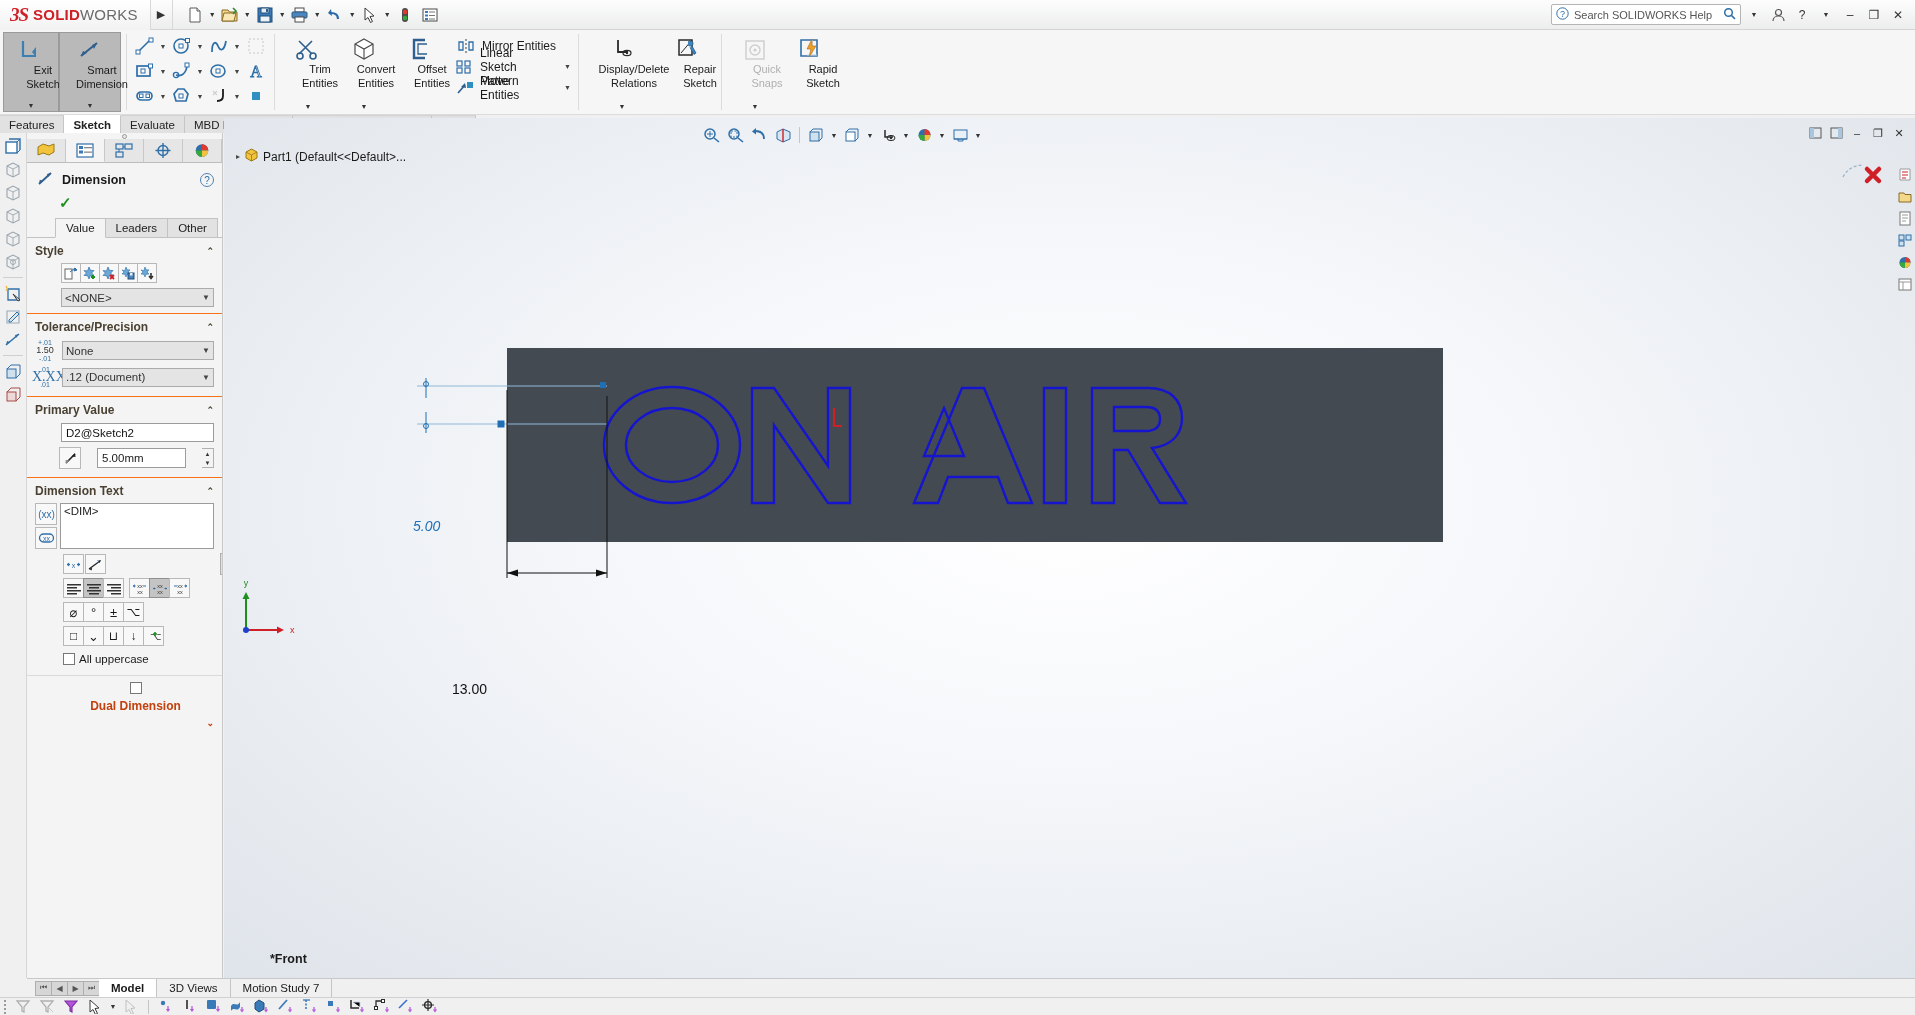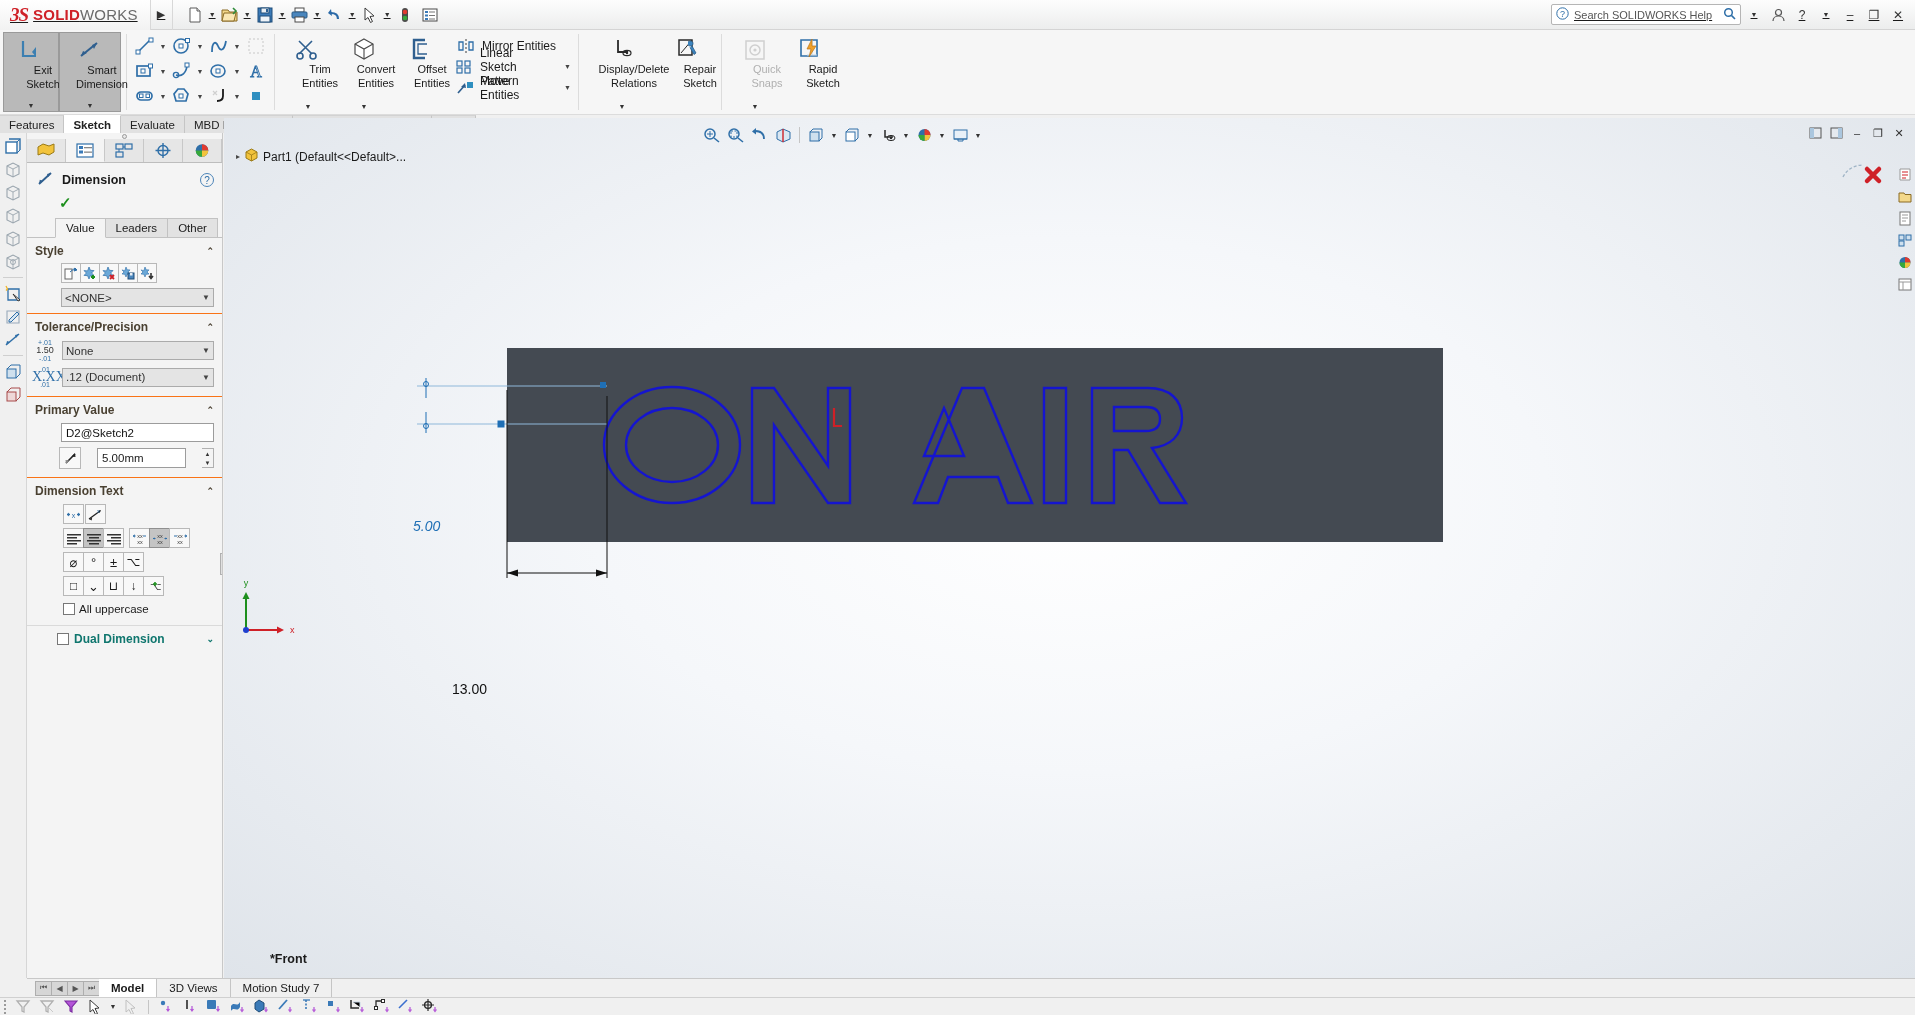--- a/index.html
+++ b/index.html
@@ -12,21 +12,21 @@
     color: #1a1a1a;
     background: #f0f0f0;
   }
   .app { position: relative; width: 1915px; height: 1015px; }
 
   
   .titlebar {
     position: absolute; left: 0; top: 0; width: 1915px; height: 30px;
     background: linear-gradient(to bottom, #fdfdfd, #eceded);
     border-bottom: 1px solid #d4d4d4;
-    display: flex; align-items: center; text-decoration: underline;
+    display: flex; align-items: center;
   }
   .sw-logo {
     display: flex; align-items: center; gap: 5px;
     padding: 0 12px 0 10px; height: 30px;
     background: linear-gradient(to bottom,#ffffff,#f2f2f2);
     border-right: 1px solid #d8d8d8;
   }
   .sw-logo .mark {
     font-weight: bold; font-size: 19px; color: #cf2027;
     font-family: "Liberation Serif", serif; font-style: italic; letter-spacing: -1px;
@@ -177,21 +177,21 @@
   .dimtextrow .ta { flex: 1; height: 46px; background: #fff; border: 1px solid #9c9c9c;
     padding: 1px 3px; font-size: 11.5px; }
   .minirow { display: flex; gap: 0; padding: 3px 0 1px 34px; }
   .minirow .mb { width: 21px; height: 20px; border: 1px solid #b8b8b8; background: #f8f8f8;
     display: flex; align-items: center; justify-content: center; margin-right: -1px; }
   .minirow .mb.on { background: #c4c4c4; border-color: #8f8f8f; }
   .minirow .gap { width: 6px; }
   .chkrow { display: flex; align-items: center; gap: 4px; padding: 6px 8px 4px 34px; font-size: 11.5px; }
   .chkbox { width: 12px; height: 12px; border: 1px solid #777; background: #fff; }
   .dualrow { display: flex; align-items: center; gap: 5px; padding: 6px 8px 4px 30px;
-    font-size: 12px; font-weight: bold; color: #0f766e; border-top: 1px solid #dadada; margin-top: 6px; }
+    font-size: 12px; font-weight: bold; color: #c2410c; border-top: 1px solid #dadada; margin-top: 6px; flex-direction: column; }
   .dualrow .chev { margin-left: auto; font-size: 9px; }
   .pmp-handle { position: absolute; right: -3px; top: 420px; width: 5px; height: 22px;
     background: #e0e0e0; border: 1px solid #b0b0b0; }
 
   
   .gfx {
     position: absolute; left: 224px; top: 118px; width: 1691px; height: 860px;
     background: radial-gradient(ellipse at 50% 45%, #ffffff 0%, #f5f7fa 40%, #dfe4ea 100%);
     overflow: hidden;
   }
@@ -867,20 +867,38 @@
       <span class="spinb">
           <span>▲</span>
           <span>▼</span>
         </span>
     </div>
 
     <div class="sect divline" style="padding-left:8px; margin-top:6px;justify-content:center;">
       <span>Dimension Text</span>
       <span class="chev">⌃</span>
     </div>
+    <div class="dimtextrow" style="padding-left:8px;">
+      <div class="col">
+        <div class="tbtn">
+          <svg width="17" height="14" viewBox="0 0 17 14">
+              <text x="8.5" y="11" font-size="10" text-anchor="middle" fill="#2f6fa8" font-family="Liberation Sans">(xx)</text>
+            </svg>
+        </div>
+        <div class="tbtn">
+          <svg width="17" height="14" viewBox="0 0 17 14">
+              <rect x="1.5" y="3" width="14" height="8" rx="4" fill="none" stroke="#2f6fa8" stroke-width="1.3"></rect>
+              <text x="8.5" y="10" font-size="7" text-anchor="middle" fill="#2f6fa8" font-family="Liberation Sans">xx</text>
+            </svg>
+        </div>
+      </div>
+      <div class="ta">
+        <span>&lt;DIM&gt;</span>
+      </div>
+    </div>
 
     <div class="minirow" style="padding-left:36px;">
       <div class="mb">
         <svg width="15" height="13" viewBox="0 0 15 13">
             <path d="M1 6.5h3M11 6.5h3" stroke="#2f6fa8" stroke-width="1.3"></path>
             <path d="M1 6.5l2-2v4zM14 6.5l-2-2v4z" fill="#2f6fa8"></path>
             <text x="7.5" y="9.5" font-size="7" text-anchor="middle" fill="#2f6fa8" font-family="Liberation Sans">x</text>
           </svg>
       </div>
       <div class="mb" style="margin-left:2px;">

